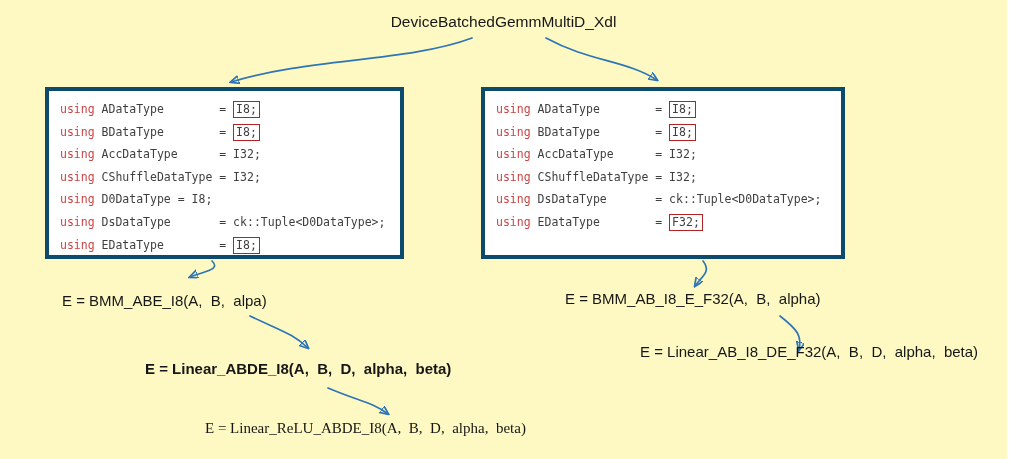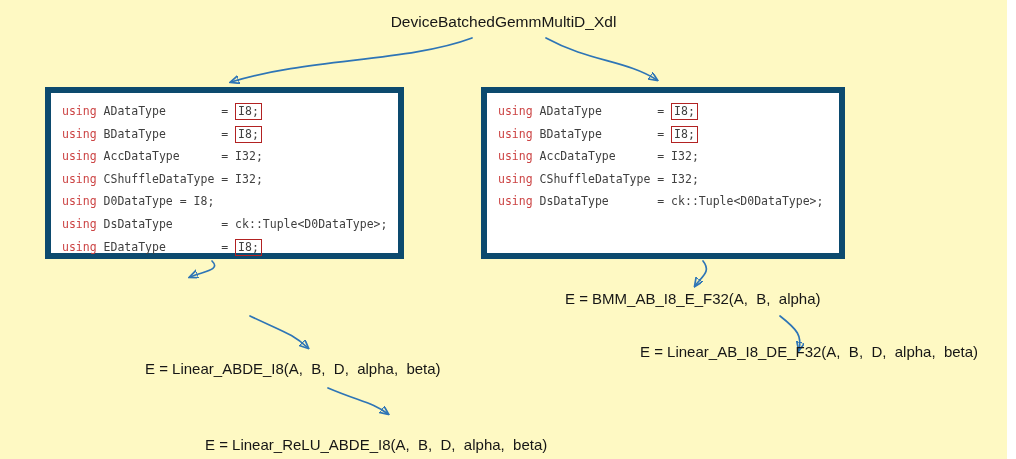--- a/index.html
+++ b/index.html
@@ -19,21 +19,21 @@
     top: 13px;
     left: 0;
     width: 100%;
     text-align: center;
     font-size: 15.5px;
     color: #161616;
   }
 
   .code-box {
     position: absolute;
-    border: 6px solid #0c4a6e;
+    border: 4px solid #0c4a6e;
     background: #ffffff;
     padding: 7px 4px 5px 11px;
   }
   .code-box.left  { left: 45px;  top: 87px; width: 359px; height: 172px; }
   .code-box.right { left: 481px; top: 87px; width: 364px; height: 172px; }
 
   .code-line {
     font-family: "DejaVu Sans Mono", monospace;
     font-size: 11.5px;
     line-height: 22.6px;
@@ -48,23 +48,23 @@
   }
 
   .flow-label {
     position: absolute;
     font-size: 15px;
     color: #161616;
     white-space: pre;
   }
   .label-left-bmm     { left: 62px;  top: 292px; }
   .label-right-bmm    { left: 565px; top: 290px; }
-  .label-left-linear  { left: 145px; top: 360px; }
+  .label-left-linear  { left: 145px; top: 360px; font-weight: bold; }
   .label-right-linear { left: 640px; top: 343px; }
-  .label-left-relu    { left: 205px; top: 436px; }
+  .label-left-relu    { left: 205px; top: 420px; font-family: Liberation Serif, serif; }
 
   svg.arrows {
     position: absolute;
     left: 0; top: 0;
     width: 1016px;
     height: 459px;
     pointer-events: none;
   }
   svg.arrows path {
     fill: none;
@@ -104,20 +104,22 @@
     <div class="code-line"><span class="kw">using</span><span> DsDataType       = </span><span class="code-val">ck::Tuple&lt;D0DataType&gt;;</span></div>
     <div class="code-line"><span class="kw">using</span><span> EDataType        = </span><span class="code-val boxed">I8;</span></div>
   </div>
 
   <div class="code-box right">
     <div class="code-line"><span class="kw">using</span><span> ADataType        = </span><span class="code-val boxed">I8;</span></div>
     <div class="code-line"><span class="kw">using</span><span> BDataType        = </span><span class="code-val boxed">I8;</span></div>
     <div class="code-line"><span class="kw">using</span><span> AccDataType      = </span><span class="code-val">I32;</span></div>
     <div class="code-line"><span class="kw">using</span><span> CShuffleDataType = </span><span class="code-val">I32;</span></div>
     <div class="code-line"><span class="kw">using</span><span> DsDataType       = </span><span class="code-val">ck::Tuple&lt;D0DataType&gt;;</span></div>
+    <div class="code-line"><span class="kw">using</span><span> EDataType        = </span><span class="code-val boxed">F32;</span></div>
   </div>
 
+  <div class="flow-label label-left-bmm">E = BMM_ABE_I8(A,  B,  alpa)</div>
   <div class="flow-label label-right-bmm">E = BMM_AB_I8_E_F32(A,  B,  alpha)</div>
   <div class="flow-label label-left-linear">E = Linear_ABDE_I8(A,  B,  D,  alpha,  beta)</div>
   <div class="flow-label label-right-linear">E = Linear_AB_I8_DE_F32(A,  B,  D,  alpha,  beta)</div>
   <div class="flow-label label-left-relu">E = Linear_ReLU_ABDE_I8(A,  B,  D,  alpha,  beta)</div>
 
 </div>
 
 </body></html>

